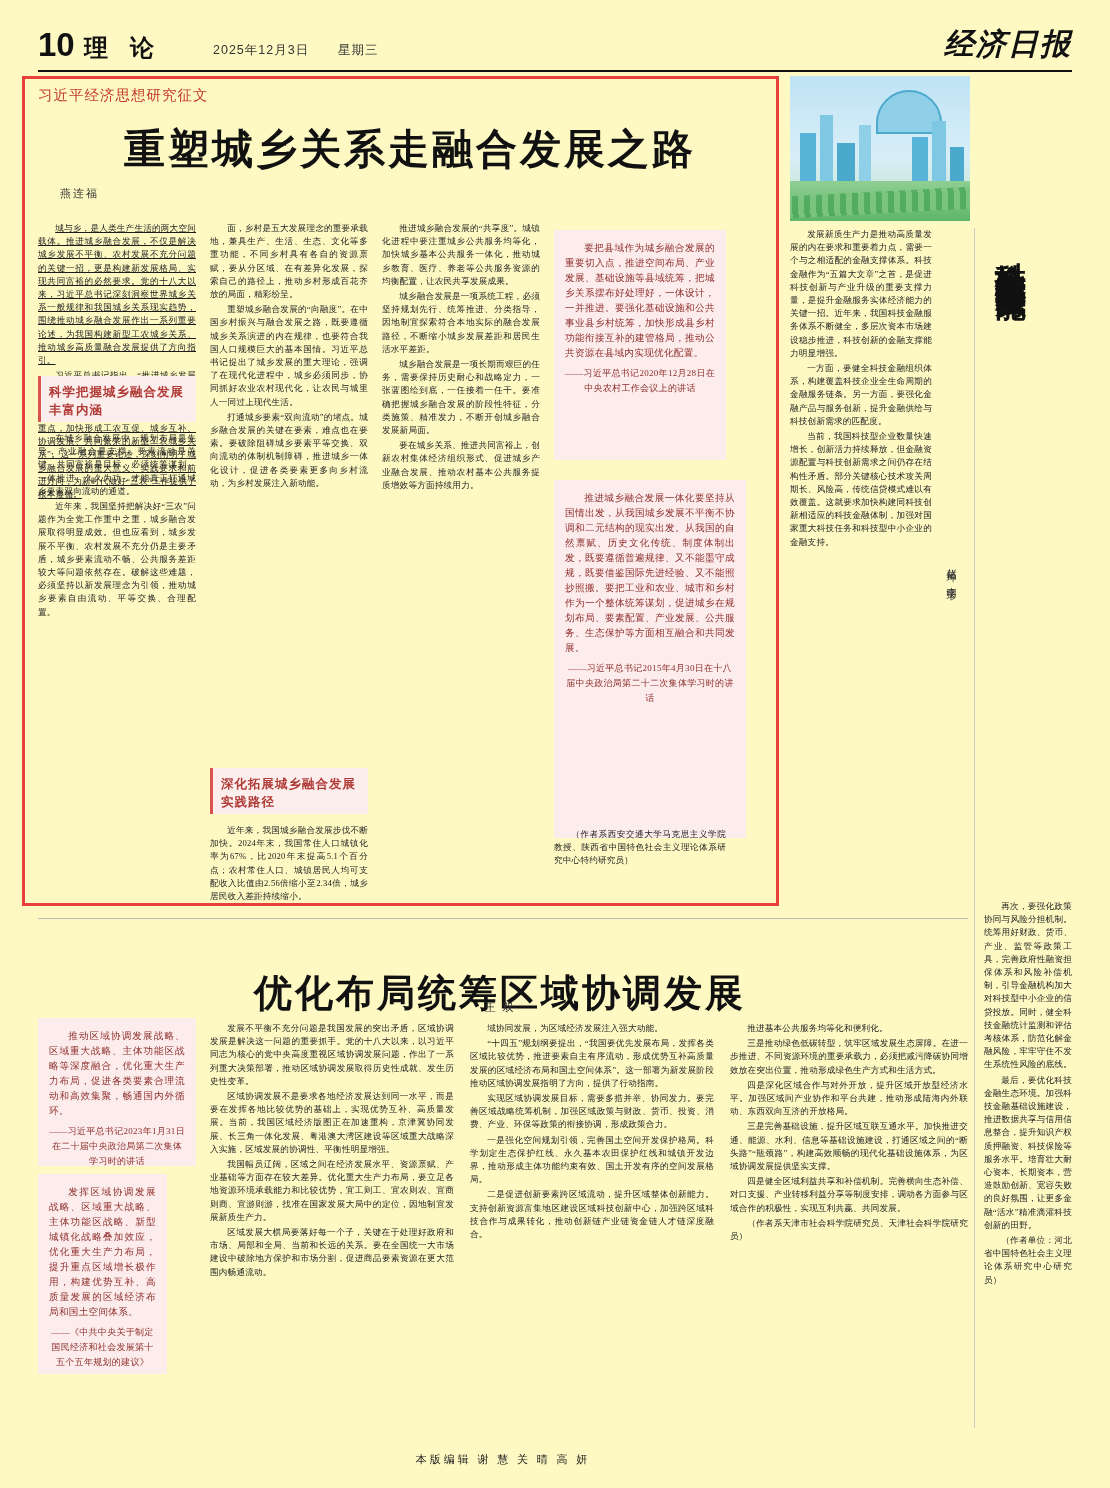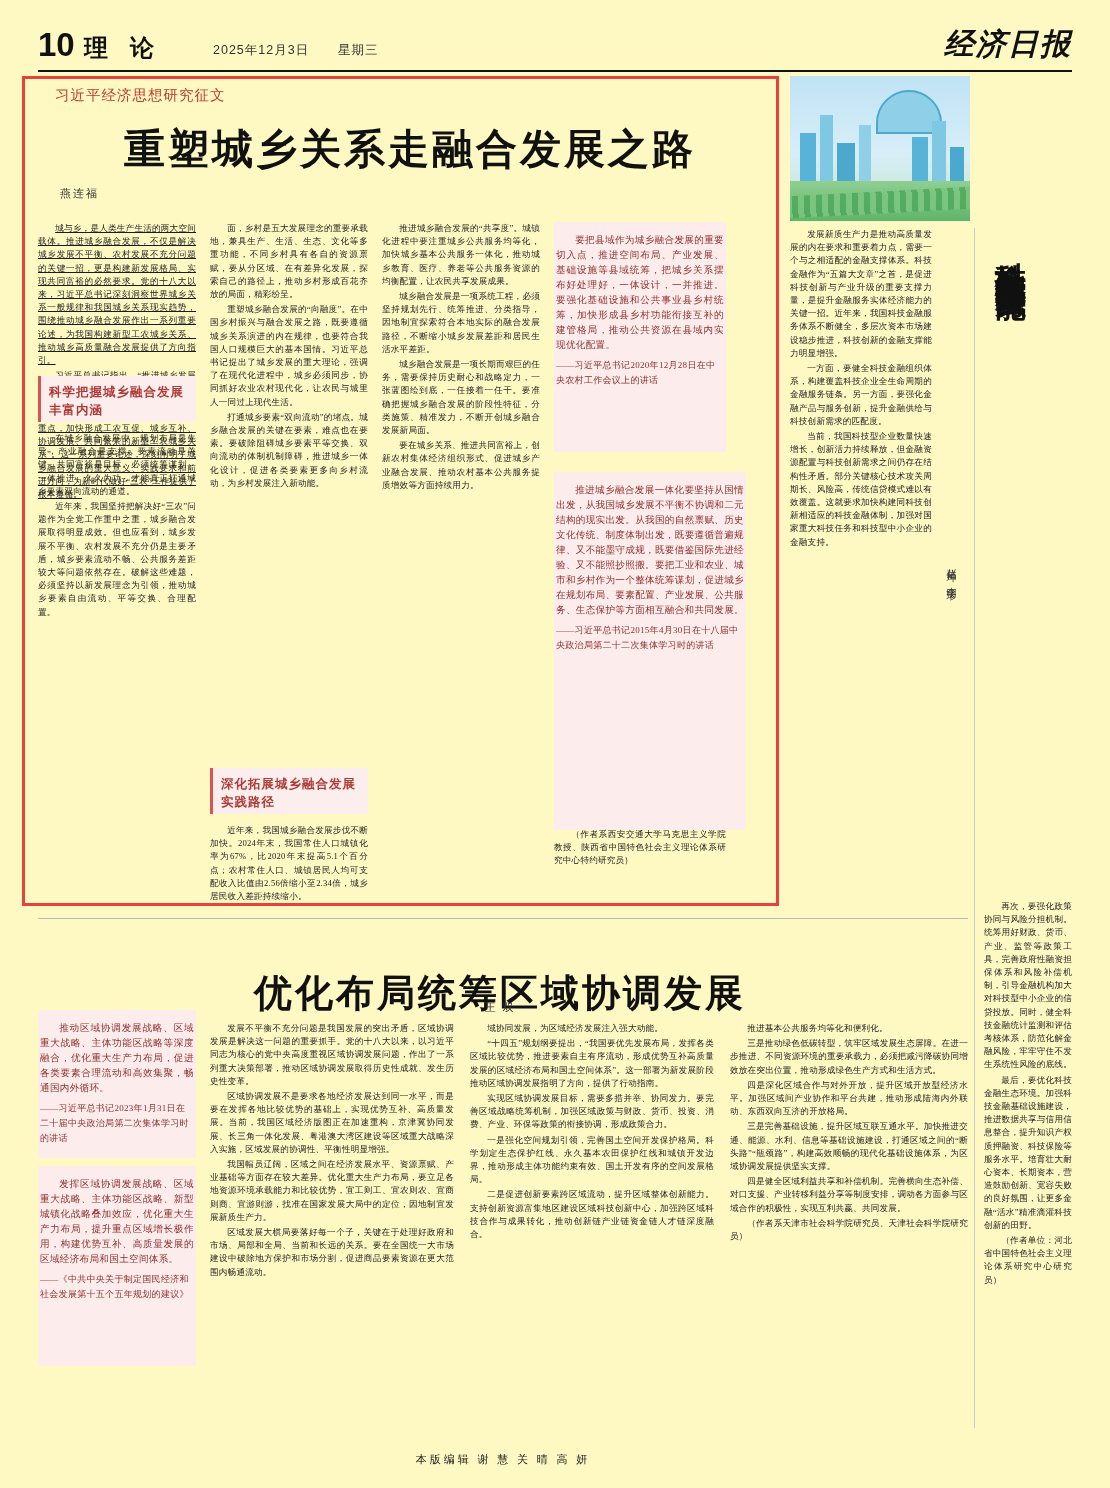--- a/index.html
+++ b/index.html
@@ -95,21 +95,21 @@
     height: 830px;
     border: 3px solid #e8403a;
     box-sizing: border-box;
     pointer-events: none;
     z-index: 40;
   }
 
   
   .kicker {
     position: absolute;
-    left: 55px;
+    left: 38px;
     top: 86px;
     font-size: 14.5px;
     color: #c0392b;
     font-family: "Liberation Sans", sans-serif;
     letter-spacing: 1px;
   }
   .headline-main {
     position: absolute;
     left: 60px;
     top: 122px;
@@ -205,31 +205,32 @@
     color: #b03a36;
     letter-spacing: 1px;
     font-family: "Liberation Serif", serif;
   }
 
   
   .quote-box {
     position: absolute;
     box-sizing: border-box;
     background: #fdecec;
-    padding: 10px 2px;
+    padding: 10px 11px;
     font-size: 9.6px;
     line-height: 15px;
     color: #8c2f2c;
     text-align: justify;
     letter-spacing: .3px;
+    margin-top: 8px;
   }
   .quote-box p { margin: 0 0 6px 0; text-indent: 2em; }
   .quote-box .src {
     text-indent: 0;
-    text-align: left;
+    text-align: center;
     font-size: 9px;
     margin-bottom: 0;
   }
 
   
   .vert-headline {
     position: absolute;
     left: 976px;
     top: 238px;
     width: 52px;
@@ -389,21 +390,21 @@
   <div class="col" style="left:980px; top:900px; width:0;"></div>
 
   <div class="rule-mid"></div>
   <div class="headline-2">优化布局统筹区域协调发展</div>
   <div class="byline-2">王 双</div>
 
   <div class="quote-box" style="left:38px; top:1010px; width:158px; height:148px;">
     <p>推动区域协调发展战略、区域重大战略、主体功能区战略等深度融合，优化重大生产力布局，促进各类要素合理流动和高效集聚，畅通国内外循环。</p>
     <p class="src">——习近平总书记2023年1月31日在二十届中央政治局第二次集体学习时的讲话</p>
   </div>
-  <div class="quote-box" style="left:38px; top:1166px; width:158px; height:200px;">
+  <div class="quote-box" style="left:38px; top:1166px; width:129px; height:200px;">
     <p>发挥区域协调发展战略、区域重大战略、主体功能区战略、新型城镇化战略叠加效应，优化重大生产力布局，提升重点区域增长极作用，构建优势互补、高质量发展的区域经济布局和国土空间体系。</p>
     <p class="src">——《中共中央关于制定国民经济和社会发展第十五个五年规划的建议》</p>
   </div>
 
   <div class="col" style="left:210px; top:1022px; width:244px;">
     <p>发展不平衡不充分问题是我国发展的突出矛盾，区域协调发展是解决这一问题的重要抓手。党的十八大以来，以习近平同志为核心的党中央高度重视区域协调发展问题，作出了一系列重大决策部署，推动区域协调发展取得历史性成就、发生历史性变革。</p>
     <p>区域协调发展不是要求各地经济发展达到同一水平，而是要在发挥各地比较优势的基础上，实现优势互补、高质量发展。当前，我国区域经济版图正在加速重构，京津冀协同发展、长三角一体化发展、粤港澳大湾区建设等区域重大战略深入实施，区域发展的协调性、平衡性明显增强。</p>
     <p>我国幅员辽阔，区域之间在经济发展水平、资源禀赋、产业基础等方面存在较大差异。优化重大生产力布局，要立足各地资源环境承载能力和比较优势，宜工则工、宜农则农、宜商则商、宜游则游，找准在国家发展大局中的定位，因地制宜发展新质生产力。</p>
     <p>区域发展大棋局要落好每一个子，关键在于处理好政府和市场、局部和全局、当前和长远的关系。要在全国统一大市场建设中破除地方保护和市场分割，促进商品要素资源在更大范围内畅通流动。</p>
   </div>

